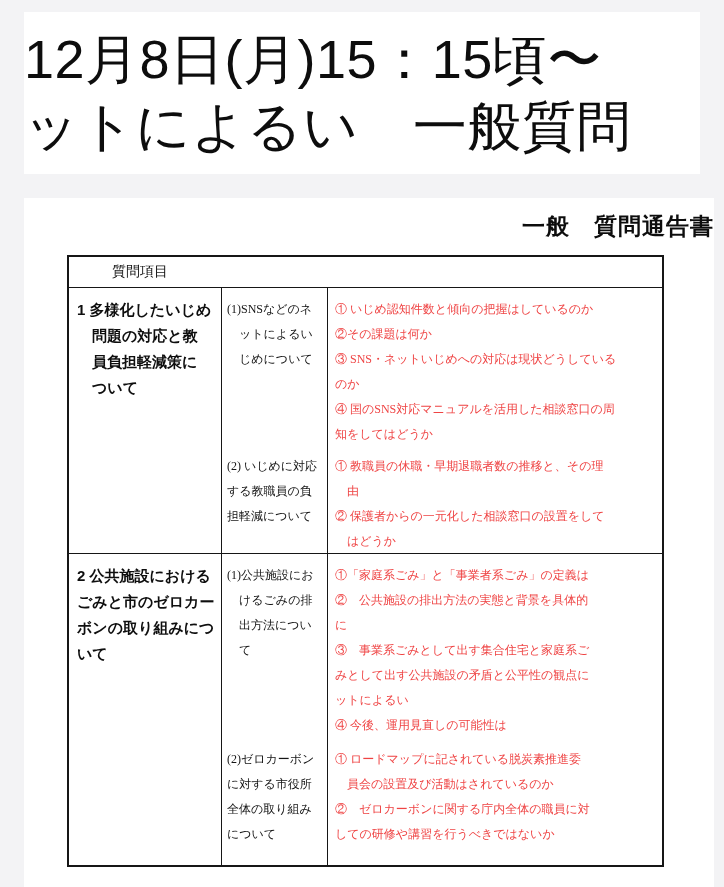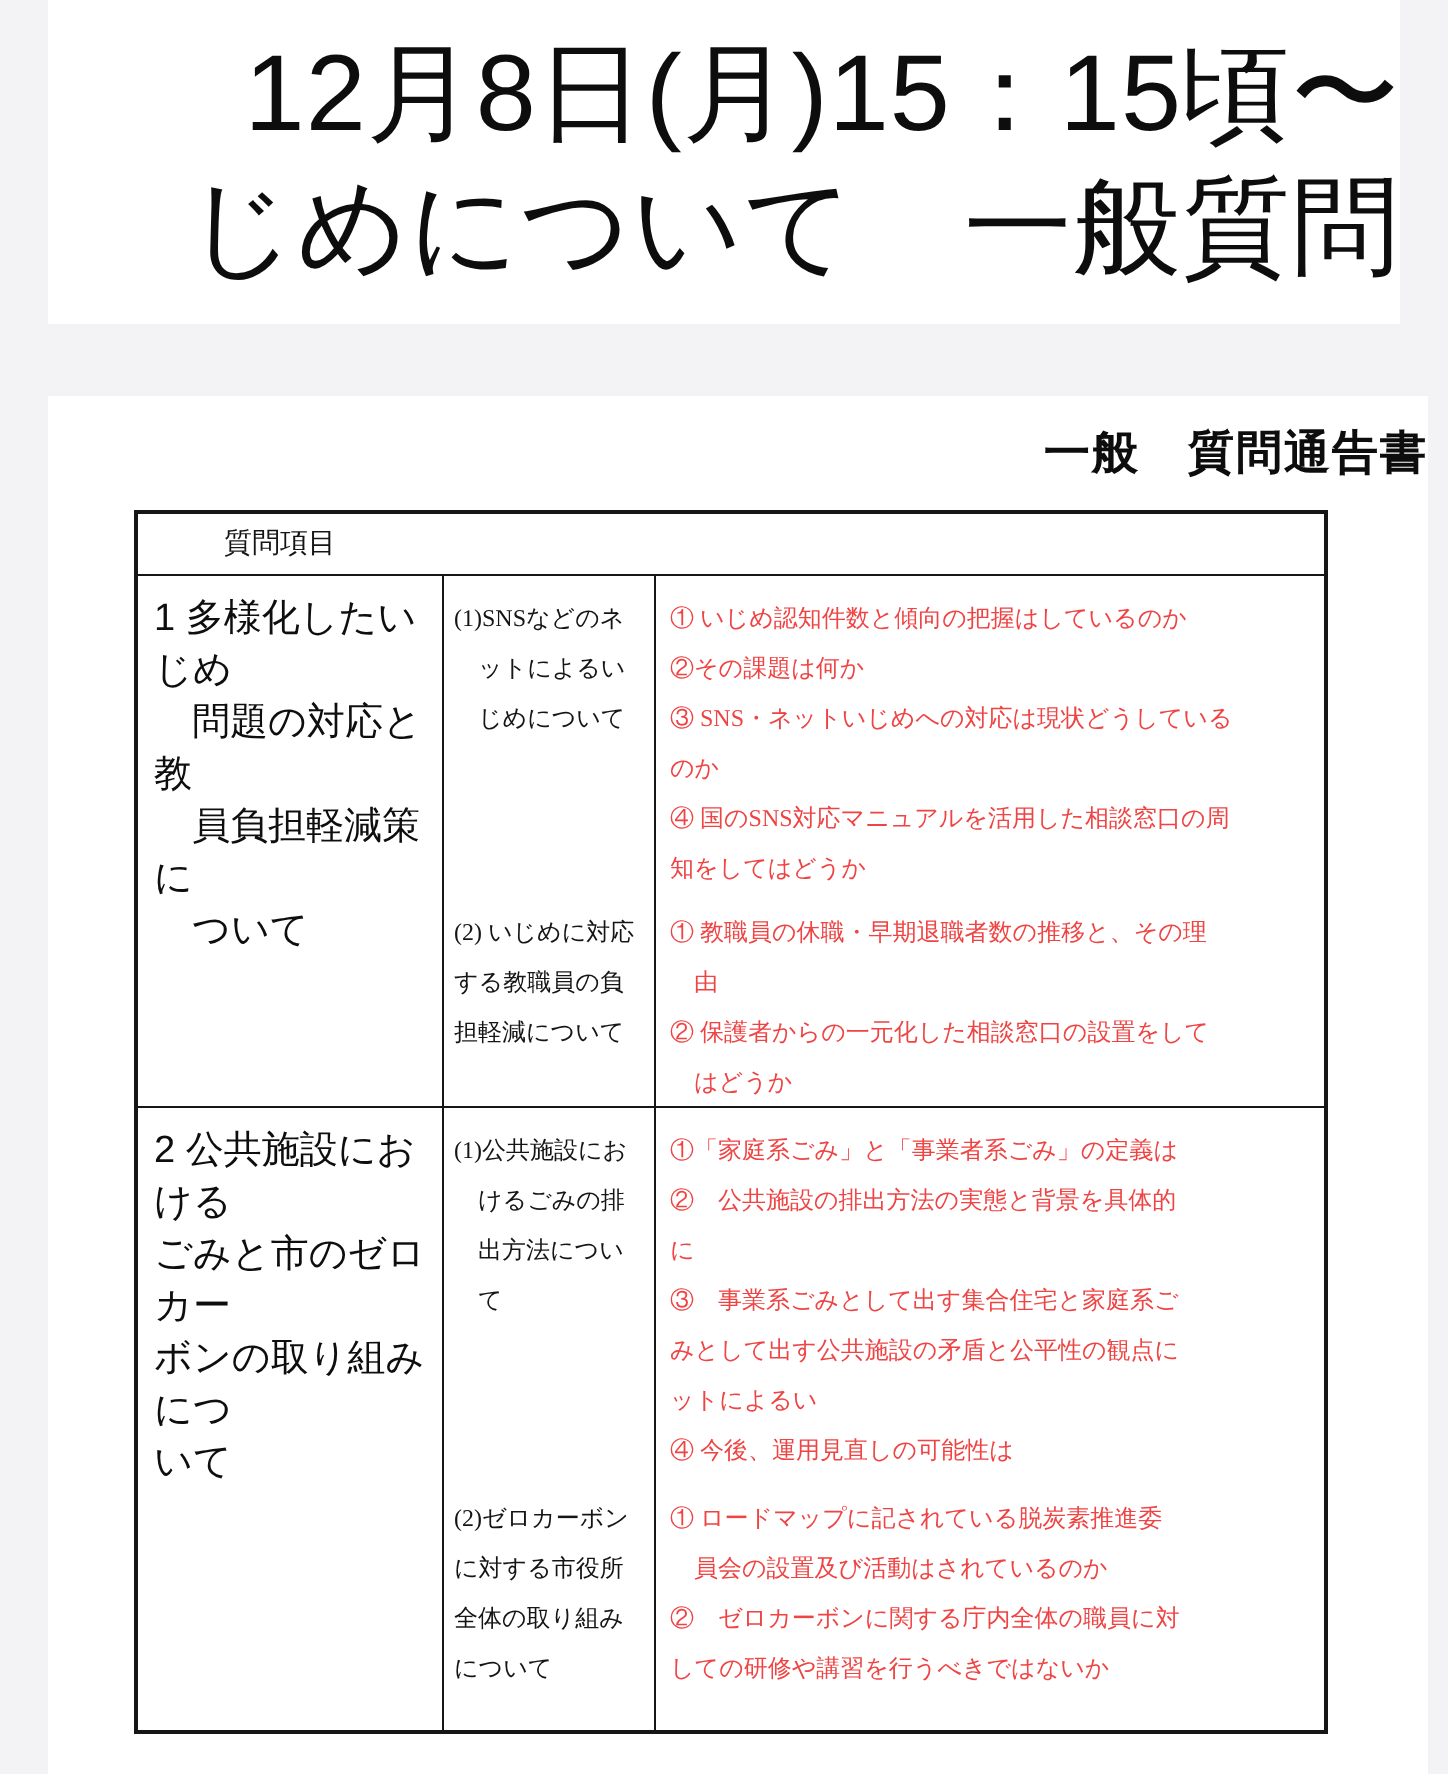--- a/index.html
+++ b/index.html
@@ -9,23 +9,23 @@
     position:relative;
     overflow:hidden;
     font-family:"Liberation Sans",sans-serif;
     color:#111;
     -webkit-font-smoothing:antialiased;
   }
   .pre{white-space:pre-wrap;}
 
   
   .title-card{
-    position:absolute;left:24px;top:0;width:676px;height:162px;
+    position:absolute;left:24px;top:12px;width:676px;height:162px;
     background:#ffffff;
-    display:flex;flex-direction:column;justify-content:center;align-items:flex-end;
+    display:flex;flex-direction:column;justify-content:center;align-items:flex-start;
   }
   .title-line{
     font-family:"Liberation Sans",sans-serif;
     font-size:54px;font-weight:500;line-height:67px;
     letter-spacing:0.5px;color:#0d0d0d;white-space:nowrap;
   }
 
   
   .doc-card{
     position:absolute;left:24px;top:198px;width:690px;height:689px;
@@ -54,21 +54,21 @@
     font-size:14px;color:#151515;
   }
   .q-row{display:flex;box-sizing:border-box;overflow:hidden;}
   .q-row1{height:266px;border-bottom:1.5px solid #161616;}
   .q-row2{height:311px;}
   .c1{
     width:153px;box-sizing:border-box;
     border-right:1.5px solid #161616;
     padding:9px 4px 0 8px;
     font-family:"Liberation Sans",sans-serif;
-    font-size:19px;font-weight:normal;line-height:26px;color:#0e0e0e;
+    font-size:15px;font-weight:bold;line-height:26px;color:#0e0e0e;
     overflow:hidden;
   }
   .c2{
     width:106px;box-sizing:border-box;
     border-right:1.5px solid #161616;
     padding:9px 2px 0 5px;
     font-family:"Liberation Serif","DejaVu Serif",serif;
     font-size:12px;line-height:25px;color:#151515;
     overflow:hidden;
   }
@@ -82,21 +82,21 @@
   .q-row1 .blockA{height:157px;overflow:hidden;}
   .q-row2 .blockA{height:184px;overflow:hidden;}
 </style>
 </head>
 <body>
 
 <div class="page">
 
   <div class="title-card">
     <div class="title-line">12月8日(月)15：15頃〜</div>
-    <div class="title-line">じめについて　一般質問</div>
+    <div class="title-line">ットによるい　一般質問</div>
   </div>
 
   <div class="doc-card">
     <div class="doc-heading">一般　質問通告書</div>
 
     <div class="qtable">
       <div class="q-header">質問項目</div>
 
       <div class="q-row q-row1">
         <div class="c1 pre">1 多様化したいじめ

